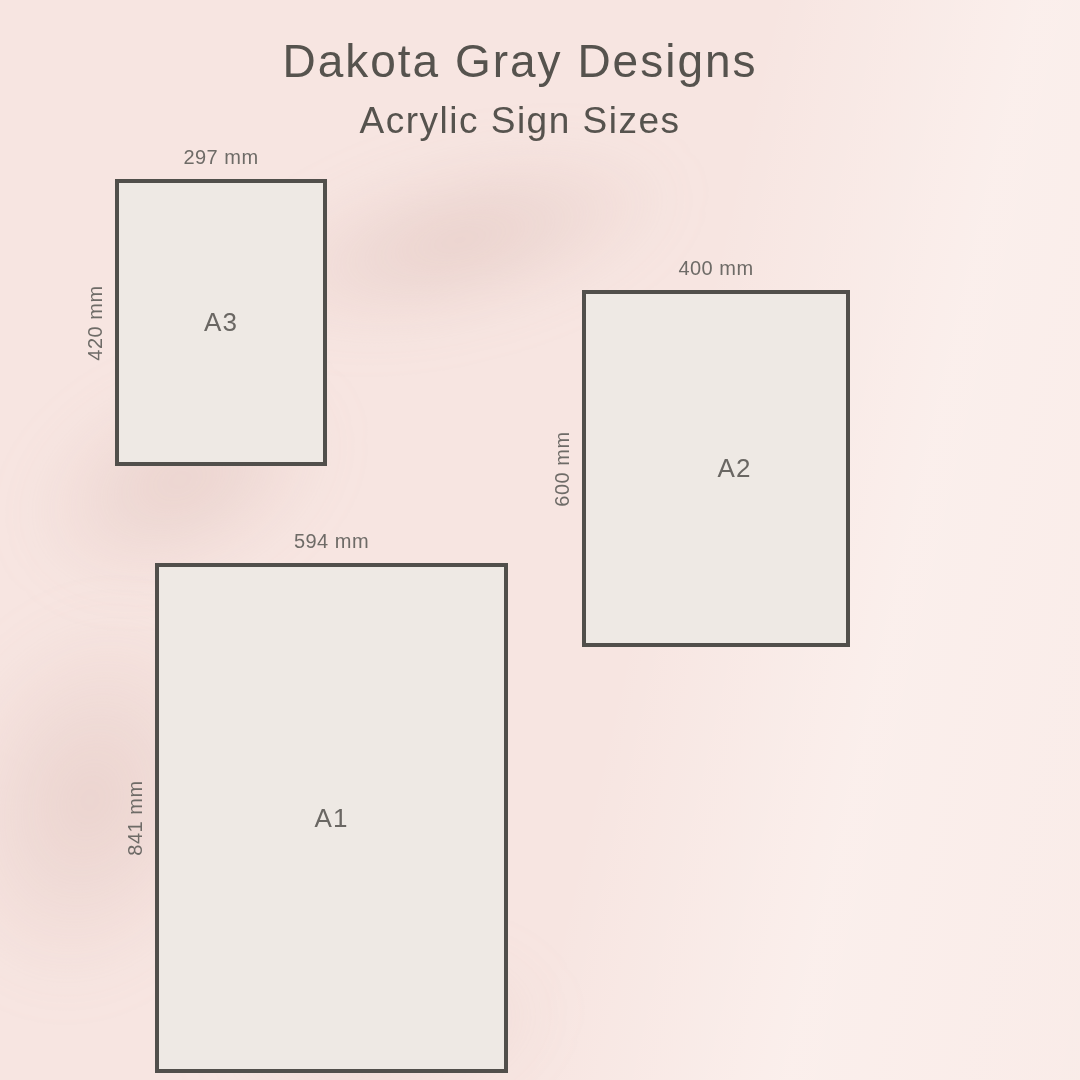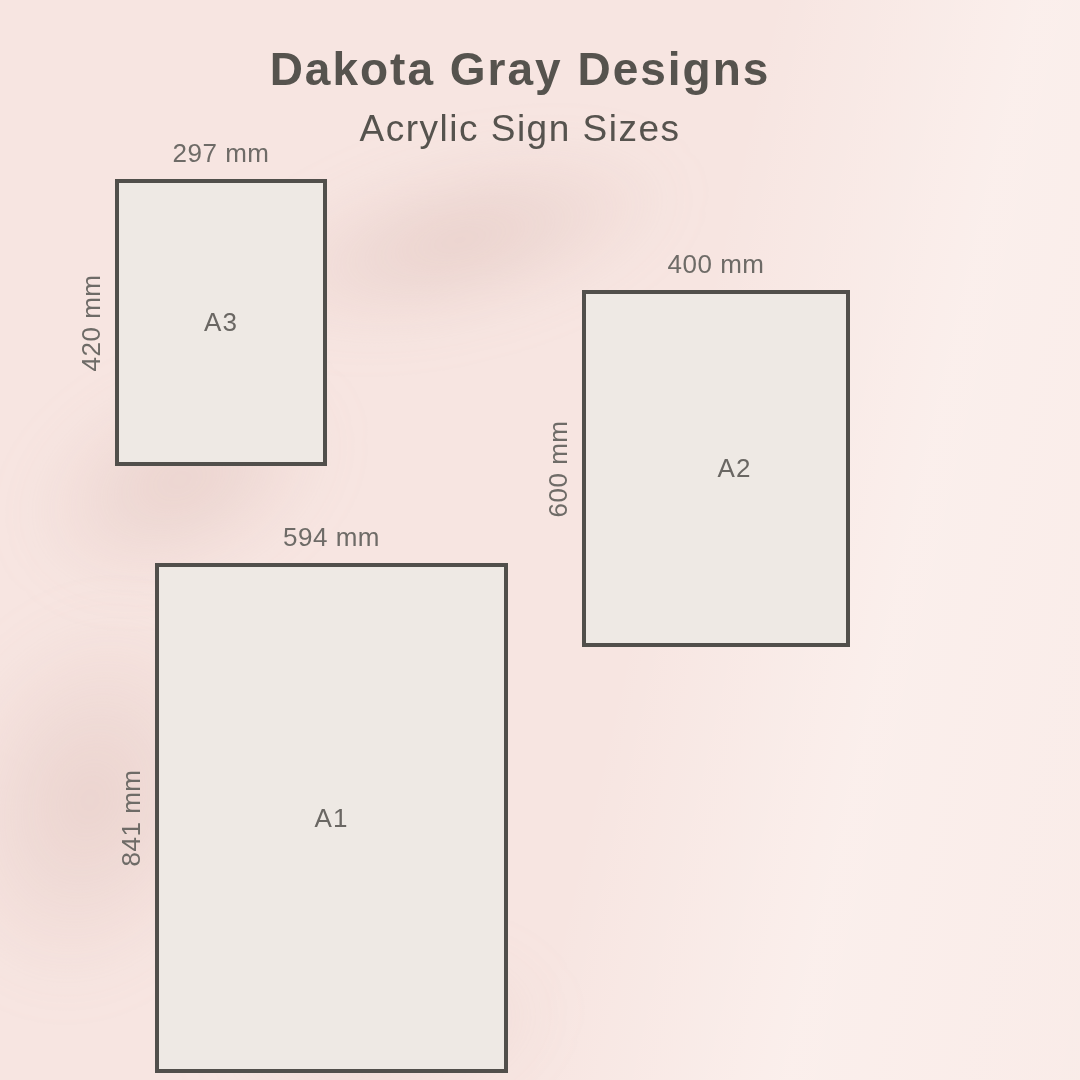--- a/index.html
+++ b/index.html
@@ -59,23 +59,23 @@
     position: absolute;
     left: 520px;
     top: 34px;
     transform: translateX(-50%);
     text-align: center;
     color: #56534e;
     white-space: nowrap;
     z-index: 3;
   }
   .header h1 {
-    margin: 8px;
+    margin: 0;
     font-size: 46px;
-    font-weight: 700;
+    font-weight: 400;
     letter-spacing: 2px;
   }
   .header h2 {
     margin: 12px 0 8px 0;
     font-size: 37px;
     font-weight: 400;
     letter-spacing: 1.5px;
   }
 
   
@@ -93,21 +93,21 @@
   #sign-a2 { left: 582px; top: 290px; width: 268px; height: 357px; padding-left: 37px; }
   #sign-a1 { left: 155px; top: 563px; width: 353px; height: 510px; }
 
   .size-label {
     font-size: 26px;
     color: #6a6763;
     letter-spacing: 1px;
   }
   .dim-label {
     position: absolute;
-    font-size: 26px;
+    font-size: 20px;
     color: #6e6b67;
     letter-spacing: 0.5px;
     white-space: nowrap;
   }
   .dim-top {
     left: 50%;
     bottom: calc(100% + 14px);
     transform: translateX(-50%);
   }
   .dim-left {

